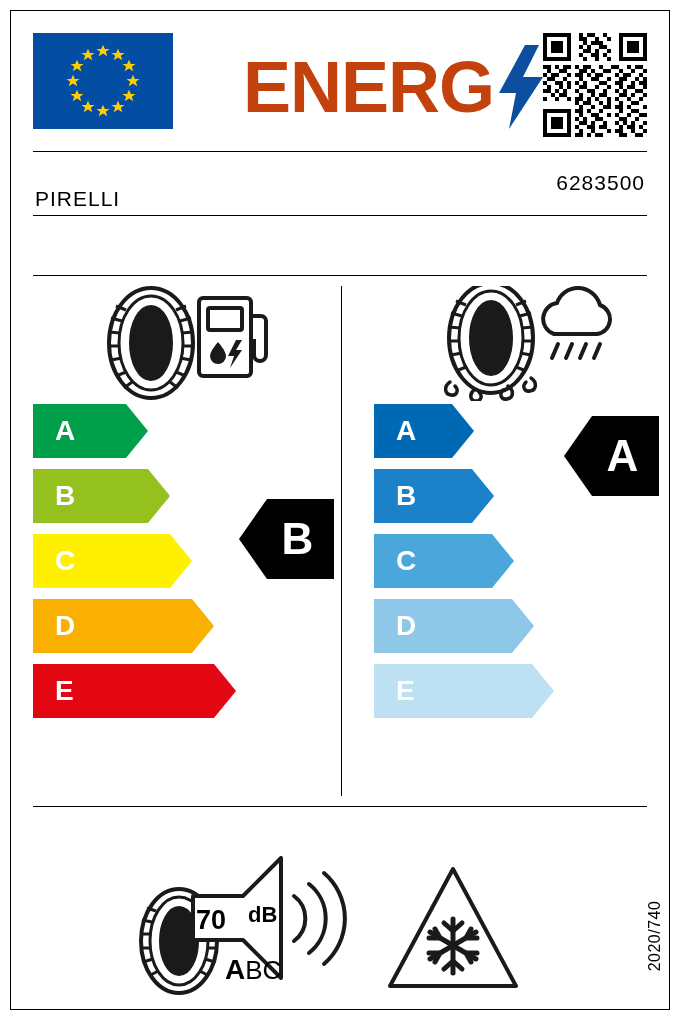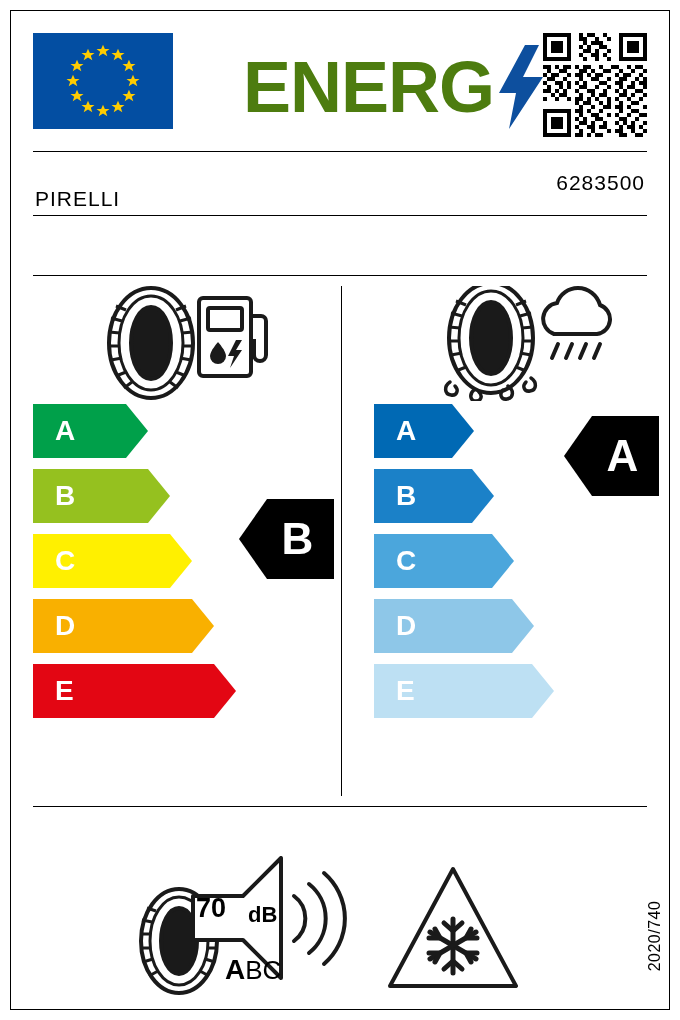--- a/index.html
+++ b/index.html
@@ -16,21 +16,21 @@
   .header{
     position:relative;height:128px;
   }
   .eu-flag{
     position:absolute;left:22px;top:22px;width:140px;height:96px;
     background:#034ea2;
   }
   .eu-flag svg{display:block;}
   .energ{
     position:absolute;left:232px;top:40px;
-    font-size:72px;font-weight:bold;color:#4d7c0f;
+    font-size:72px;font-weight:bold;color:#c2410c;
     letter-spacing:-1px;line-height:72px;
     font-family:"Liberation Sans",sans-serif;
   }
   .bolt{
     position:absolute;left:488px;top:34px;width:44px;height:84px;
   }
   .qr{
     position:absolute;right:22px;top:22px;width:104px;height:104px;
   }
   .hr{
@@ -89,21 +89,21 @@
     color:#fff;font-size:44px;font-weight:bold;
   }
   
   .bottom{
     position:absolute;left:0;right:0;top:795px;height:205px;
   }
   .noise{
     position:absolute;left:120px;top:50px;
   }
   .db-val{
-    position:absolute;left:185px;top:87px;font-size:27px;font-weight:bold;
+    position:absolute;left:185px;top:99px;font-size:27px;font-weight:bold;
   }
   .db-unit{
     position:absolute;left:237px;top:96px;font-size:22px;font-weight:bold;
   }
   .noise-class{
     position:absolute;left:214px;top:148px;font-size:28px;font-weight:bold;
   }
   .noise-class .rest{font-size:26px;font-weight:normal;margin-top:22px;}
   .snow{
     position:absolute;left:375px;top:55px;

